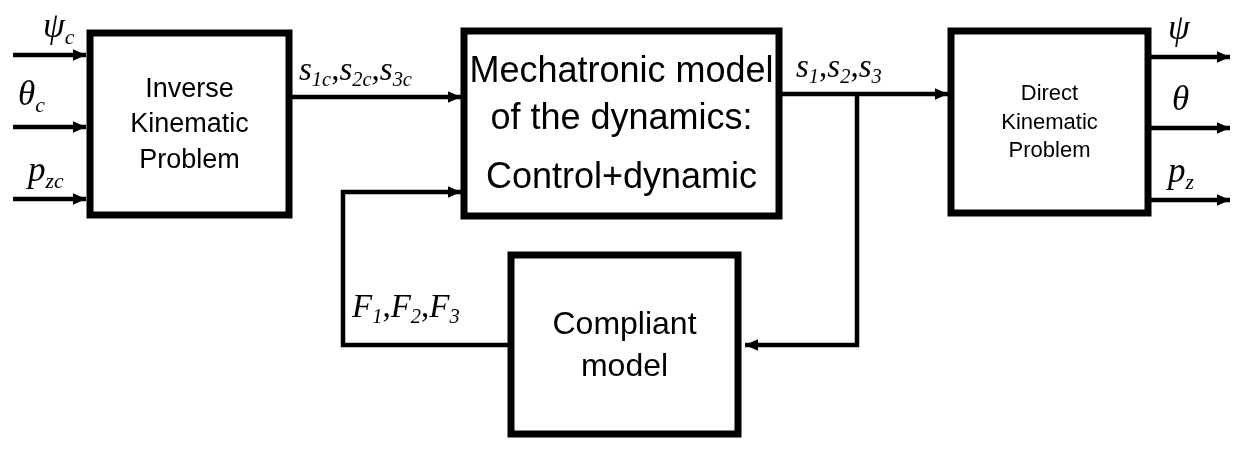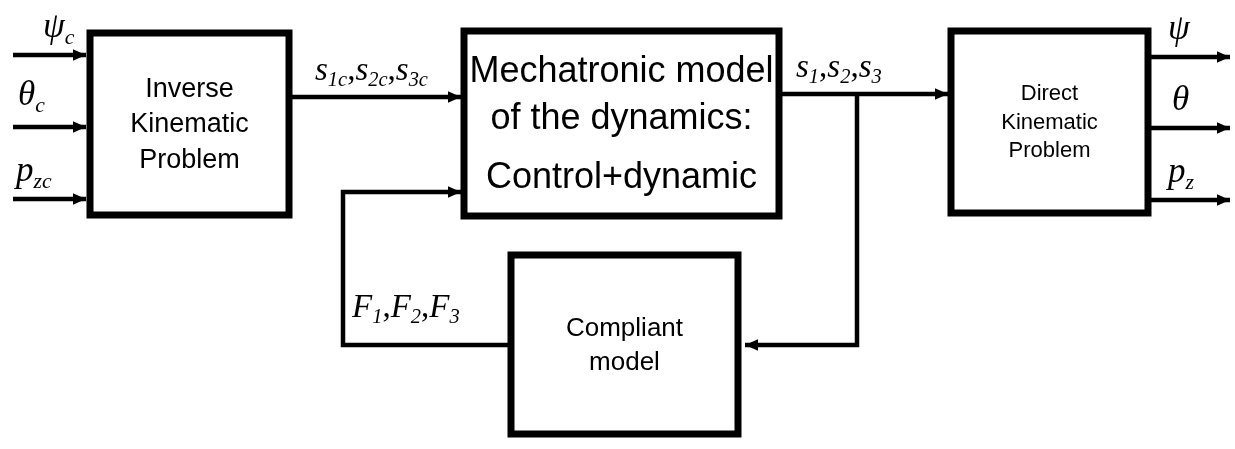--- a/index.html
+++ b/index.html
@@ -111,46 +111,46 @@
     <span class="gap"></span>
     <span class="ln">Control+dynamic</span>
   </div>
 
   <div class="blk-text" style="left:951px; top:31px; width:197px; height:182px; font-size:22px;">
     <span class="ln">Direct</span>
     <span class="ln">Kinematic</span>
     <span class="ln">Problem</span>
   </div>
 
-  <div class="blk-text" style="left:511px; top:255px; width:227px; height:179px; font-size:26px;">
+  <div class="blk-text" style="left:511px; top:255px; width:227px; height:179px; font-size:32px;">
     <span class="ln">Compliant</span>
     <span class="ln">model</span>
   </div>
 
   <div class="sig big" style="left:14px; top:8px;margin-left:29px;">
     <span>ψ</span><sub>c</sub>
   </div>
   <div class="sig big" style="left:18px; top:76px;">
     <span>θ</span><sub>c</sub>
   </div>
-  <div class="sig big" style="left:16px; top:152px;">
+  <div class="sig big" style="left:28px; top:152px;">
     <span>p</span><sub>zc</sub>
   </div>
 
   <div class="sig big" style="left:1168px; top:10px;">
     <span>ψ</span><sub></sub>
   </div>
   <div class="sig big" style="left:1172px; top:81px;">
     <span>θ</span><sub></sub>
   </div>
   <div class="sig big" style="left:1168px; top:153px;">
     <span>p</span><sub>z</sub>
   </div>
 
-  <div class="sig mid" style="left:299px; top:53px;margin-left:16px;">
+  <div class="sig mid" style="left:299px; top:53px;">
     <span>s</span><sub>1c</sub><span class="cm">,</span><span>s</span><sub>2c</sub><span class="cm">,</span><span>s</span><sub>3c</sub>
   </div>
 
   <div class="sig mid" style="left:796px; top:50px;">
     <span>s</span><sub>1</sub><span class="cm">,</span><span>s</span><sub>2</sub><span class="cm">,</span><span>s</span><sub>3</sub>
   </div>
 
   <div class="sig mid" style="left:352px; top:290px;">
     <span>F</span><sub>1</sub><span class="cm">,</span><span>F</span><sub>2</sub><span class="cm">,</span><span>F</span><sub>3</sub>
   </div>

